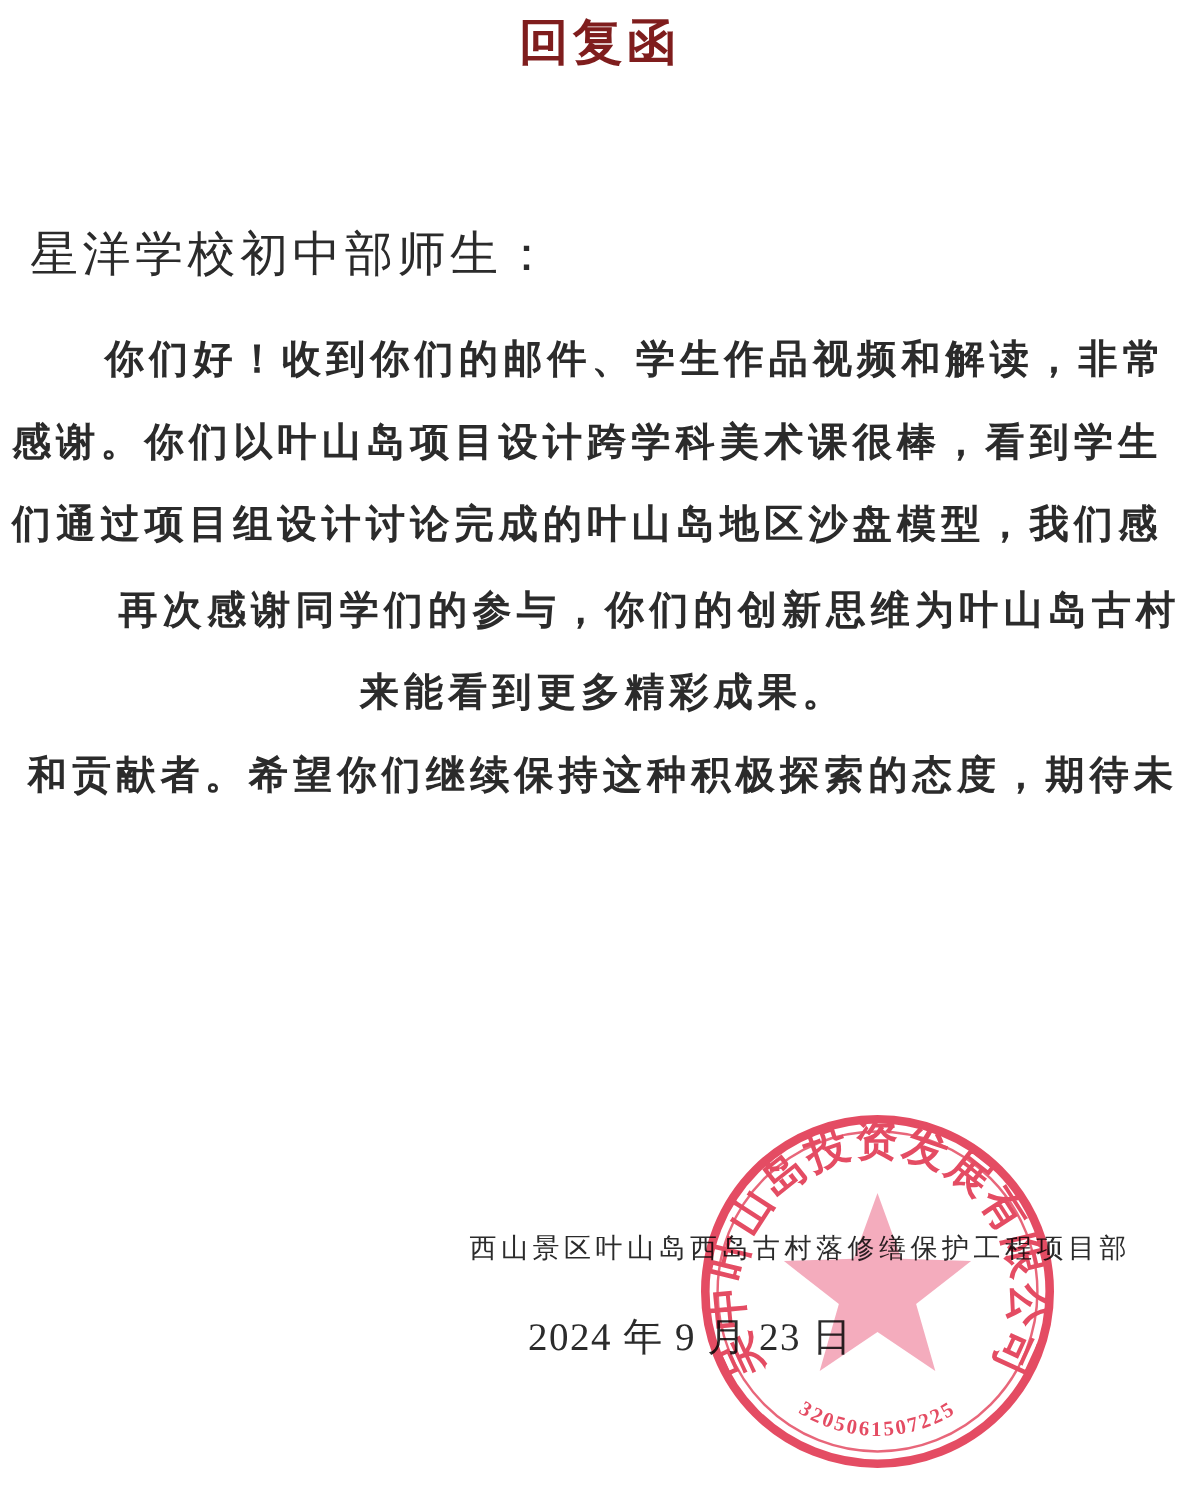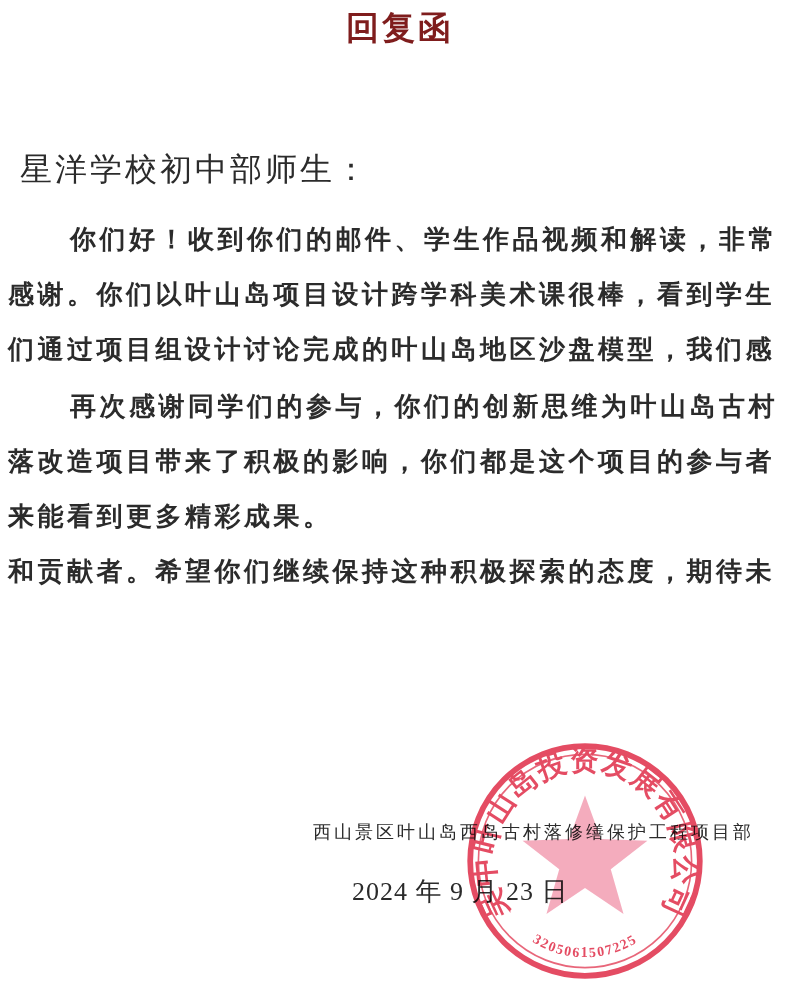--- a/index.html
+++ b/index.html
@@ -32,21 +32,21 @@
     margin-left: 12px;
   }
   .body-text {
     position: absolute;
     top: 212px;
     left: 8px;
     right: 4px;
     font-weight: bold;
   }
   .para { margin: 0 0 2px 0; }
-  .para + .para { margin-top: 1px; }
+  .para + .para { margin-top: 1px; text-align: center; }
   .line {
     font-size: 26px;
     letter-spacing: 3.5px;
     line-height: 55px;
     white-space: nowrap;
   }
   .line.first { text-indent: 62px; }
   .signature {
     position: absolute;
     top: 820px;
@@ -88,21 +88,20 @@
   <div class="salutation">星洋学校初中部师生：</div>
 
   <div class="body-text">
       <div class="para">
         <div class="line first">你们好！收到你们的邮件、学生作品视频和解读，非常</div>
         <div class="line">感谢。你们以叶山岛项目设计跨学科美术课很棒，看到学生</div>
         <div class="line">们通过项目组设计讨论完成的叶山岛地区沙盘模型，我们感</div>
       </div>
       <div class="para">
         <div class="line first">再次感谢同学们的参与，你们的创新思维为叶山岛古村</div>
-        <div class="line">落改造项目带来了积极的影响，你们都是这个项目的参与者</div>
         <div class="line">来能看到更多精彩成果。</div>
         <div class="line">和贡献者。希望你们继续保持这种积极探索的态度，期待未</div>
       </div>
     </div>
 
   <div class="signature">西山景区叶山岛西岛古村落修缮保护工程项目部</div>
 
   <div class="date">2024 年 9 月 23 日</div>
 
   <svg class="seal" viewBox="0 0 300 300">

